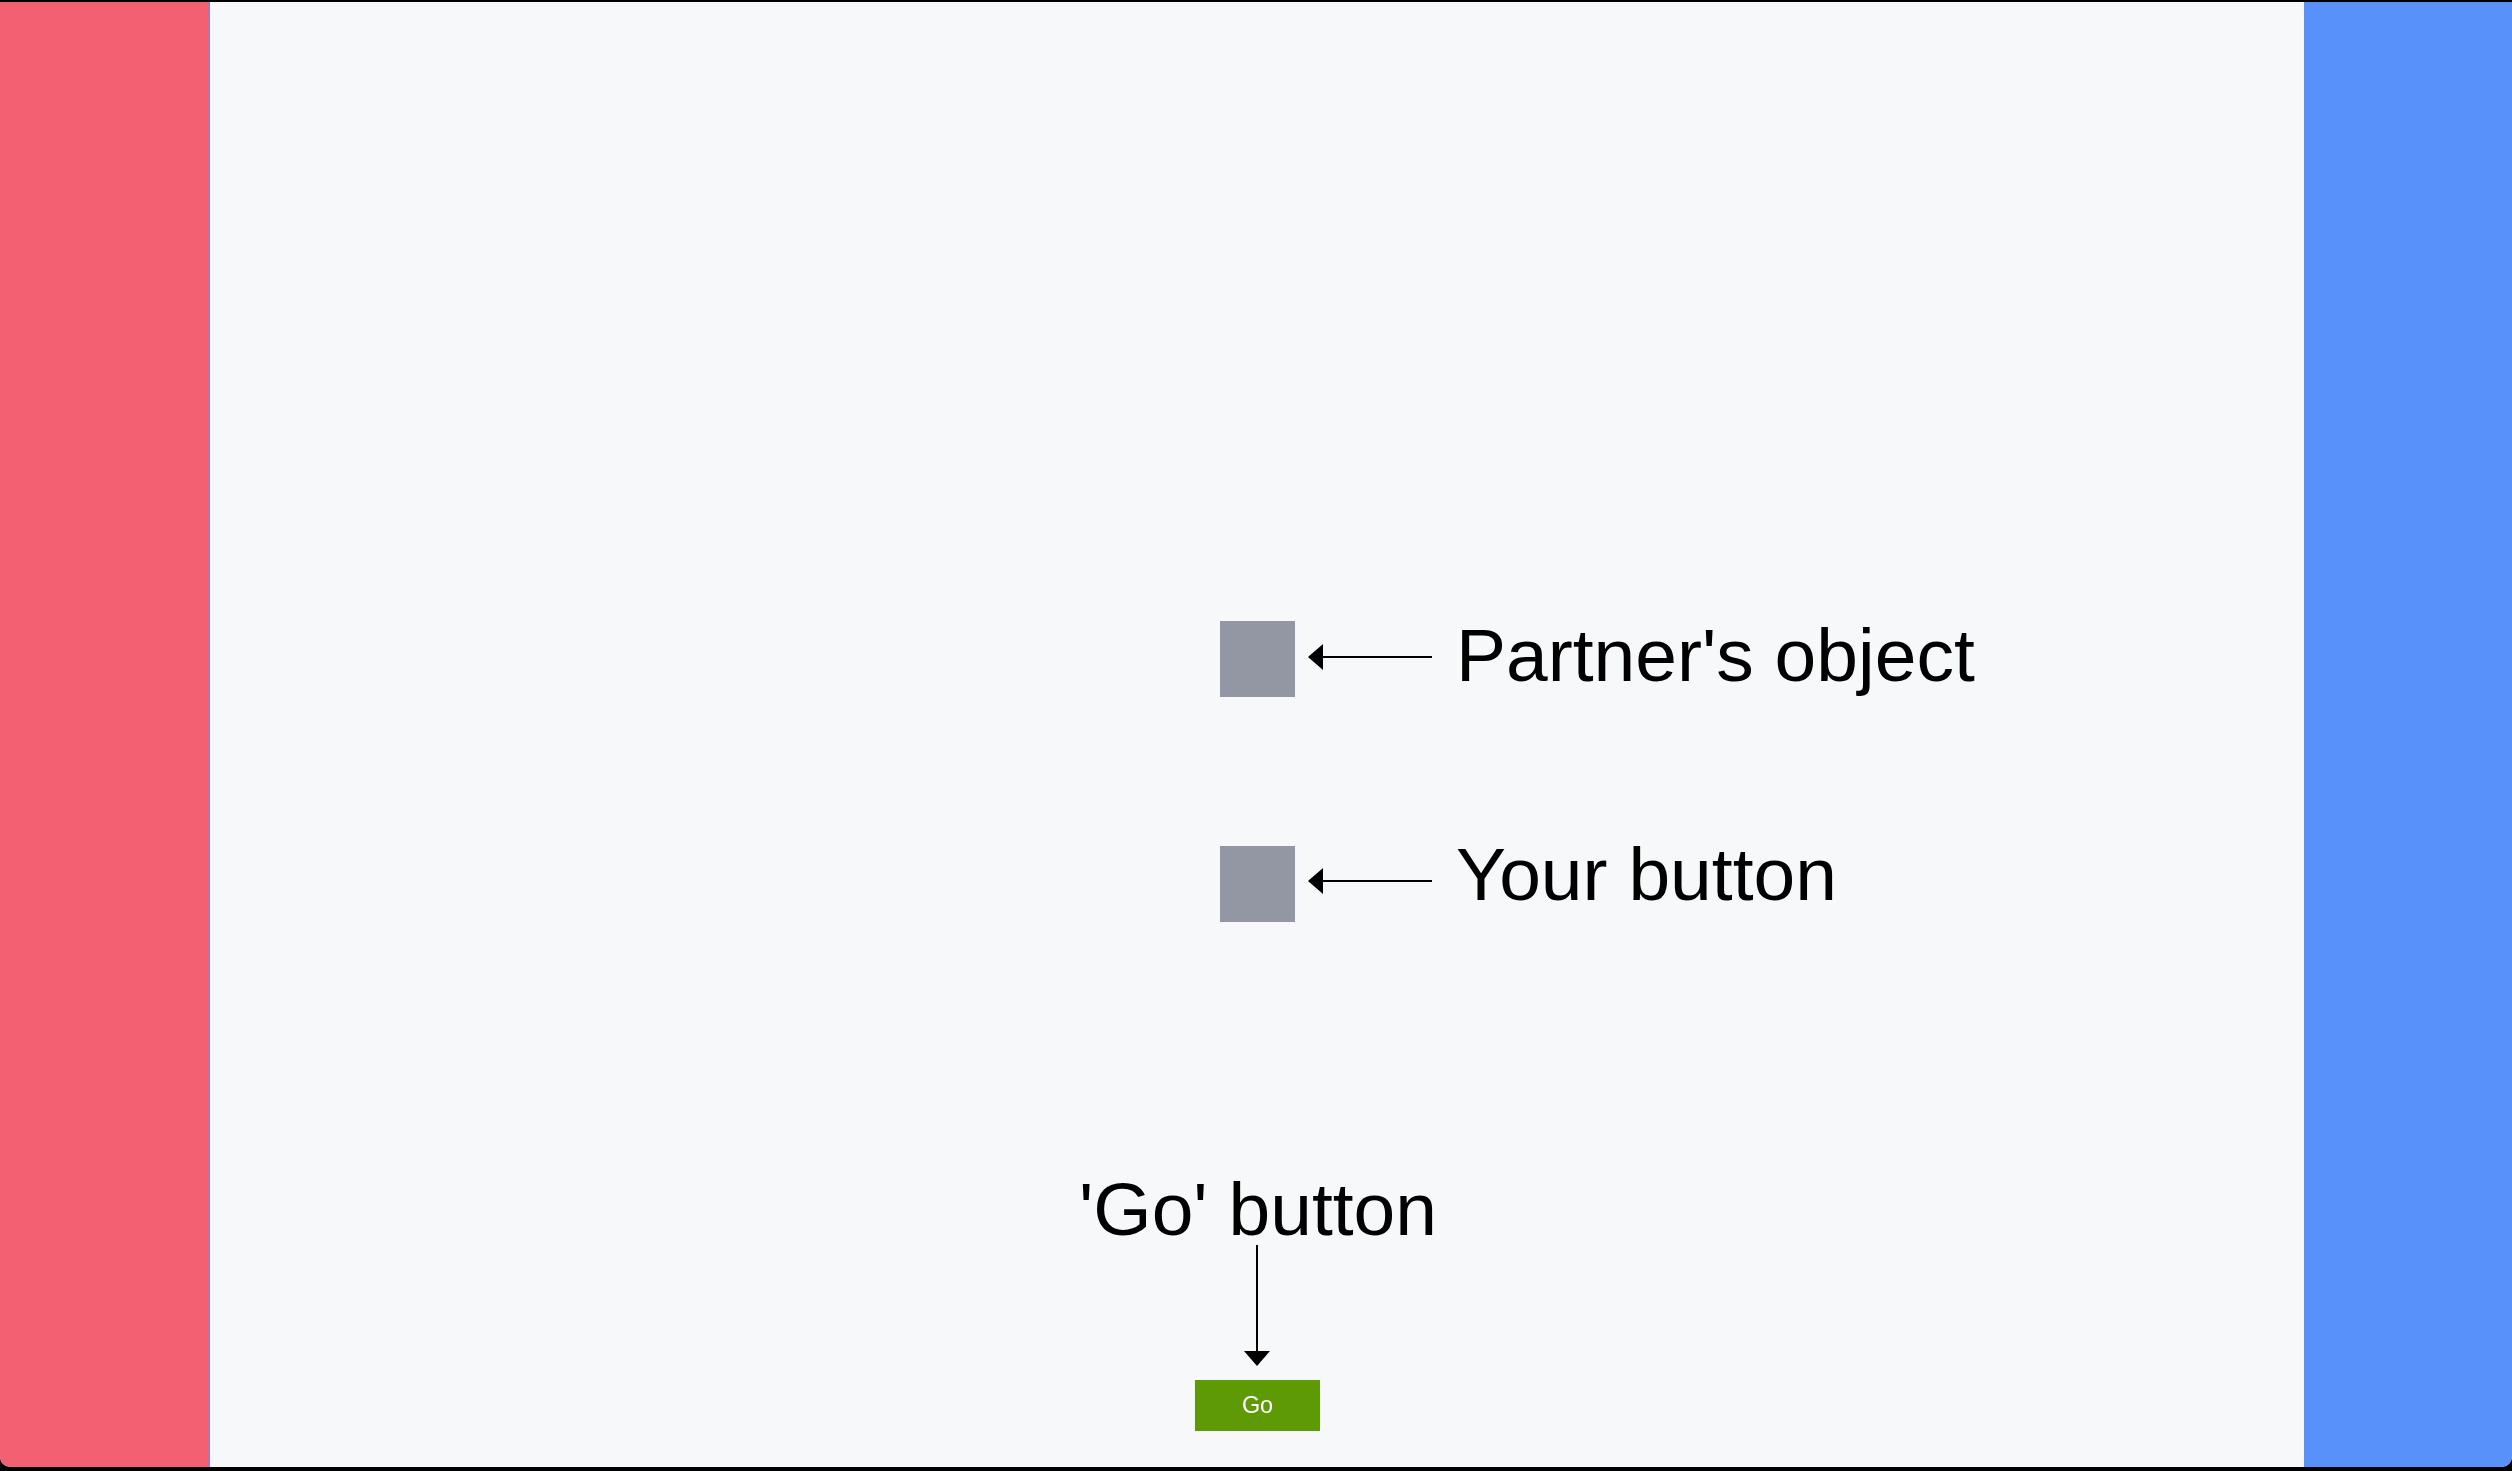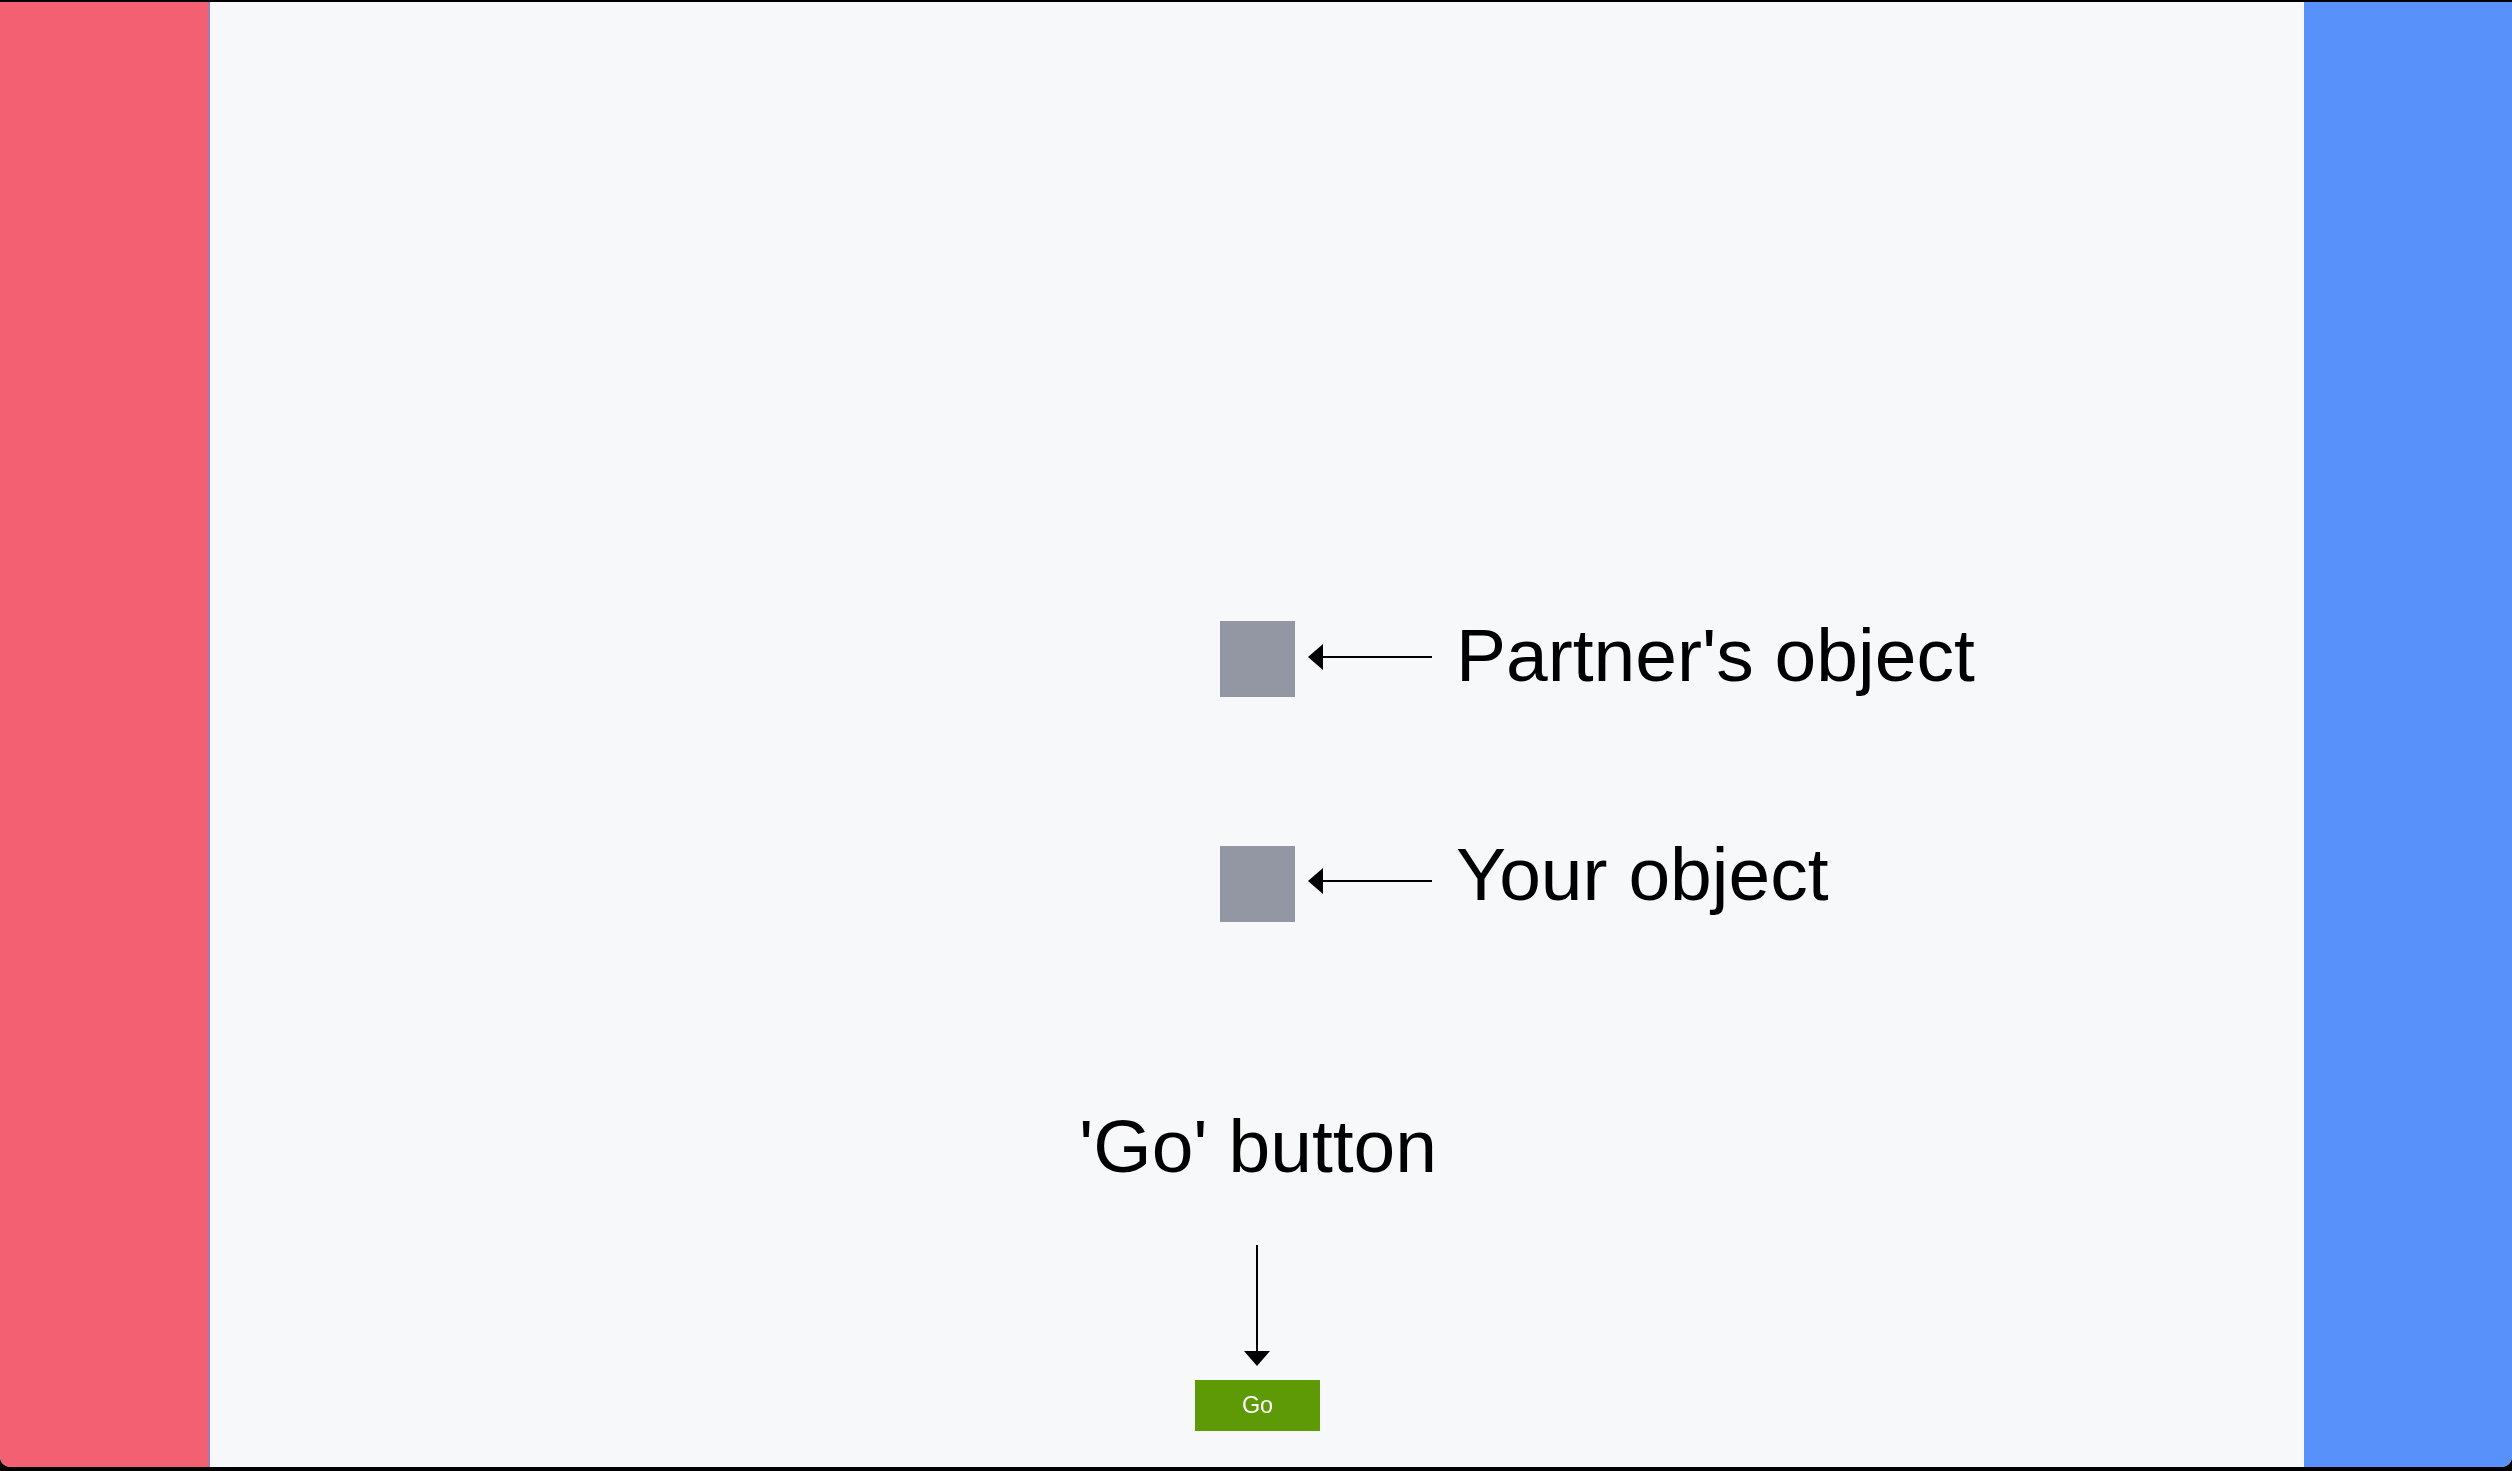--- a/index.html
+++ b/index.html
@@ -50,21 +50,21 @@
 
   .annotation-label {
     position: absolute;
     color: var(--annotation-text, #000);
     font-size: 75px;
     line-height: 1;
     white-space: nowrap;
   }
   .label-partner { left: 1456px; top: 618px; text-align: right; }
   .label-yours   { left: 1456px; top: 837px; }
-  .label-go      { left: 1079px; top: 1109px; }
+  .label-go      { left: 1079px; top: 1172px; }
 
   .arrow-line-h {
     position: absolute;
     height: 2.3px;
     background: #000;
   }
   .arrow-head-left {
     position: absolute;
     width: 0; height: 0;
     border-top: 13px solid transparent;
@@ -121,21 +121,21 @@
   </div>
 
   <div class="object-square object-partner"></div>
   <div class="arrow-head-left arrow1-head"></div>
   <div class="arrow-line-h arrow1-line"></div>
   <div class="annotation-label label-partner">Partner's object</div>
 
   <div class="object-square object-yours"></div>
   <div class="arrow-head-left arrow2-head"></div>
   <div class="arrow-line-h arrow2-line"></div>
-  <div class="annotation-label label-yours">Your object</div>
+  <div class="annotation-label label-yours">Your button</div>
 
   <div class="annotation-label label-go">'Go' button</div>
   <div class="arrow-line-v arrow3-line"></div>
   <div class="arrow-head-down arrow3-head"></div>
 
   <button class="go-button">Go</button>
 
 </div>
 
 

